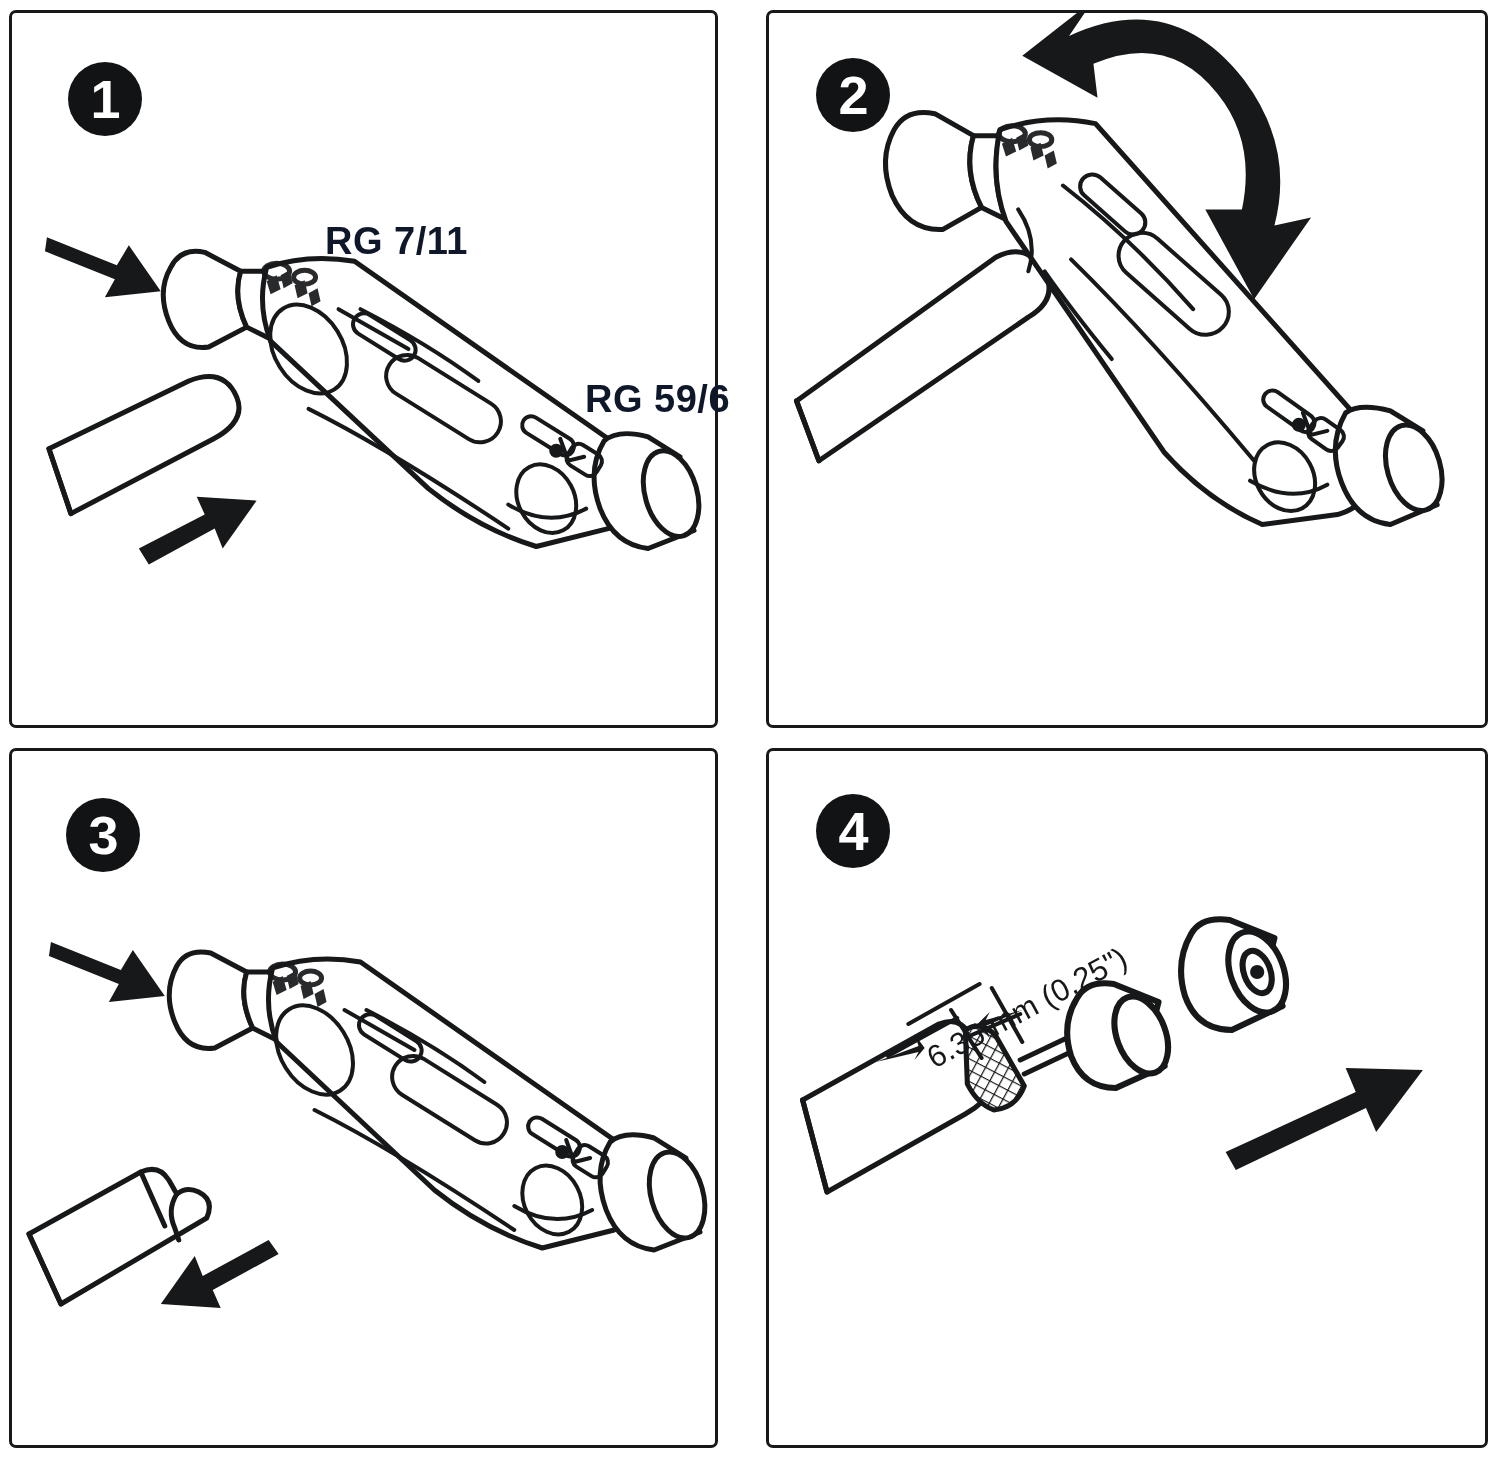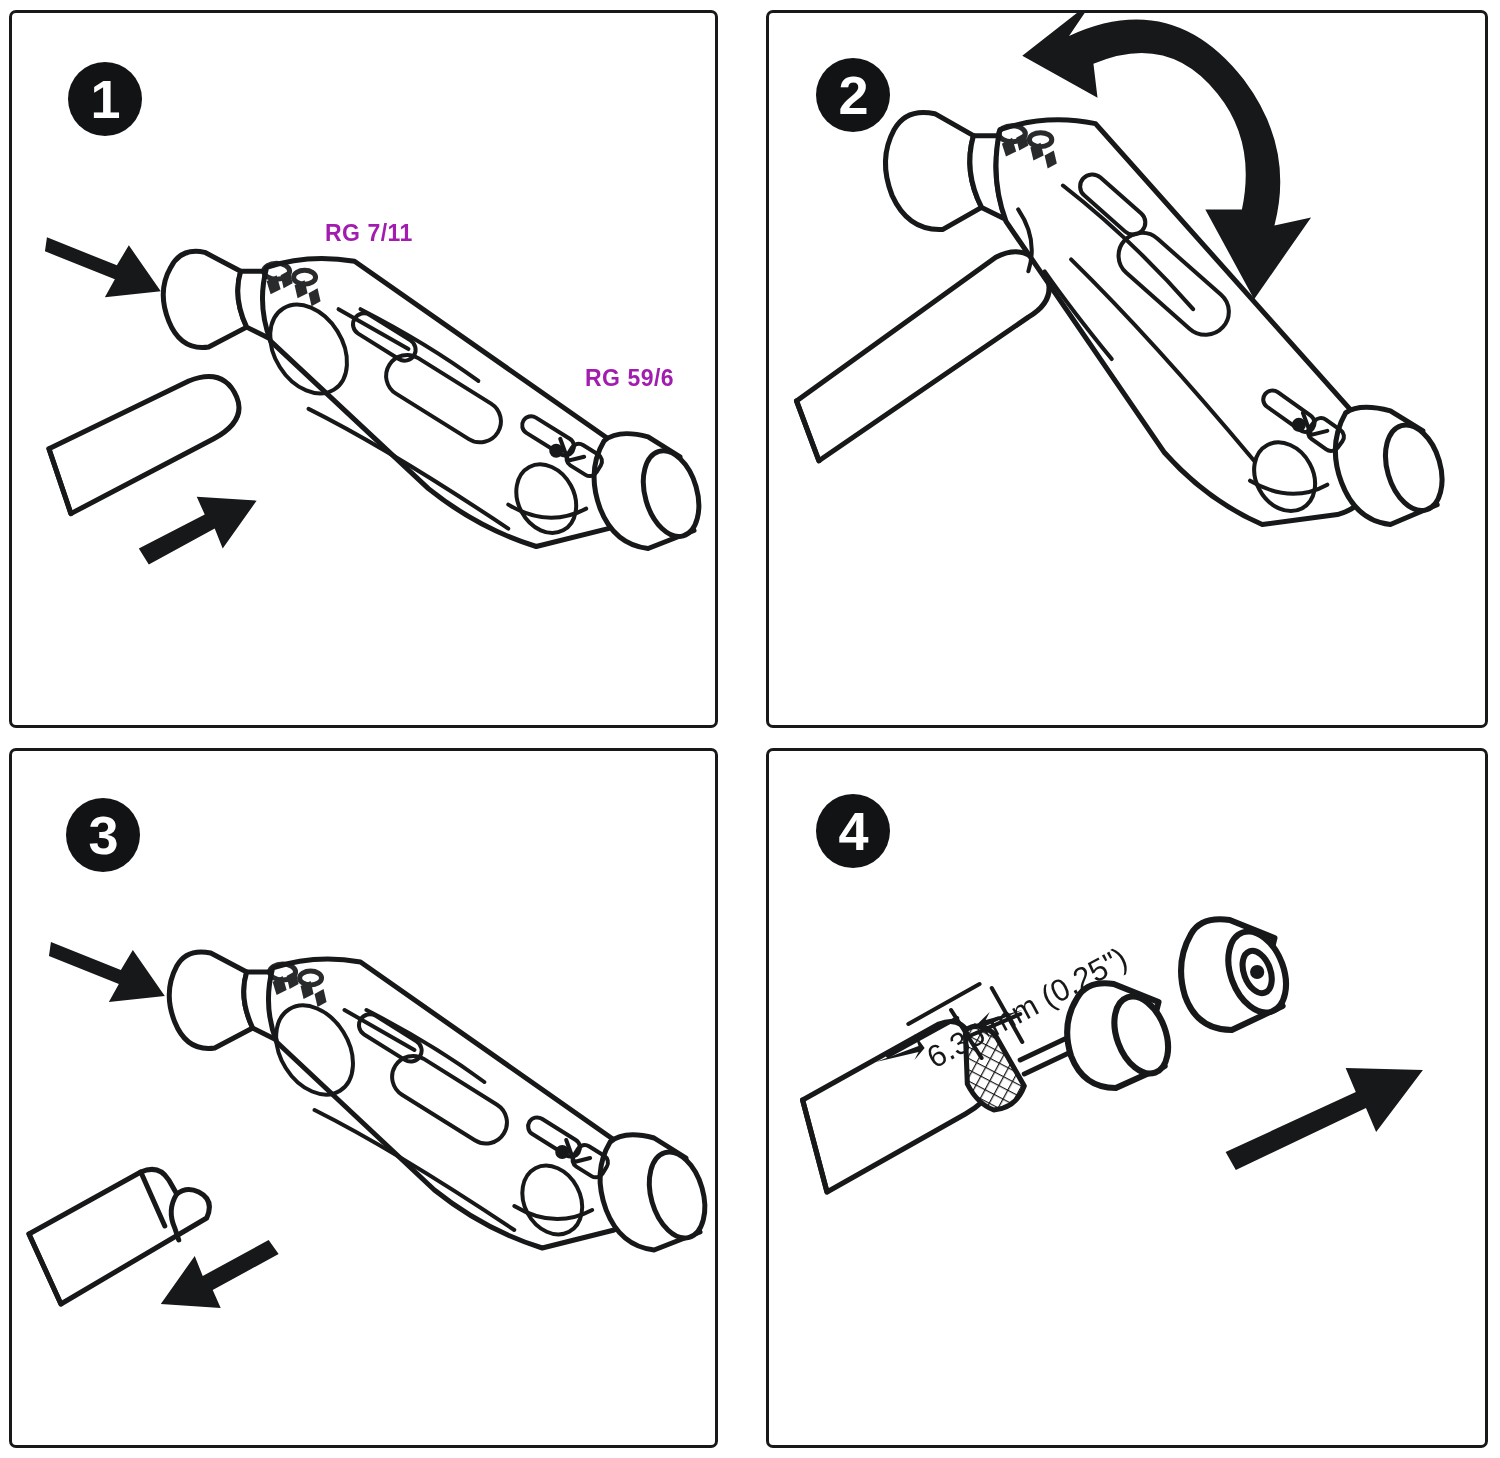--- a/index.html
+++ b/index.html
@@ -77,30 +77,30 @@
     letter-spacing: -1px;
   }
   .panel.p1 .badge { left: 68px; top: 62px; }
   .panel.p2 .badge { left: 68px; top: 58px; }
   .panel.p3 .badge { left: 66px; top: 56px; }
   .panel.p4 .badge { left: 68px; top: 52px; }
 
   
   .callout {
     position: absolute;
-    font-size: 23px;
+    font-size: 38px;
     font-weight: 700;
-    color: #a21caf;
+    color: #0f172a;
     font-family: "Liberation Sans", sans-serif;
     white-space: nowrap;
     z-index: 4;
     letter-spacing: 0.5px;
   }
   .callout.rg711 { left: 325px; top: 220px; }
-  .callout.rg596 { left: 585px; top: 365px; }
+  .callout.rg596 { left: 585px; top: 378px; }
 
   .dim-label {
     position: absolute;
     left: 938px;
     top: 1040px;
     font-size: 31px;
     font-weight: 400;
     color: #16181a;
     font-family: "Liberation Sans", sans-serif;
     white-space: nowrap;

